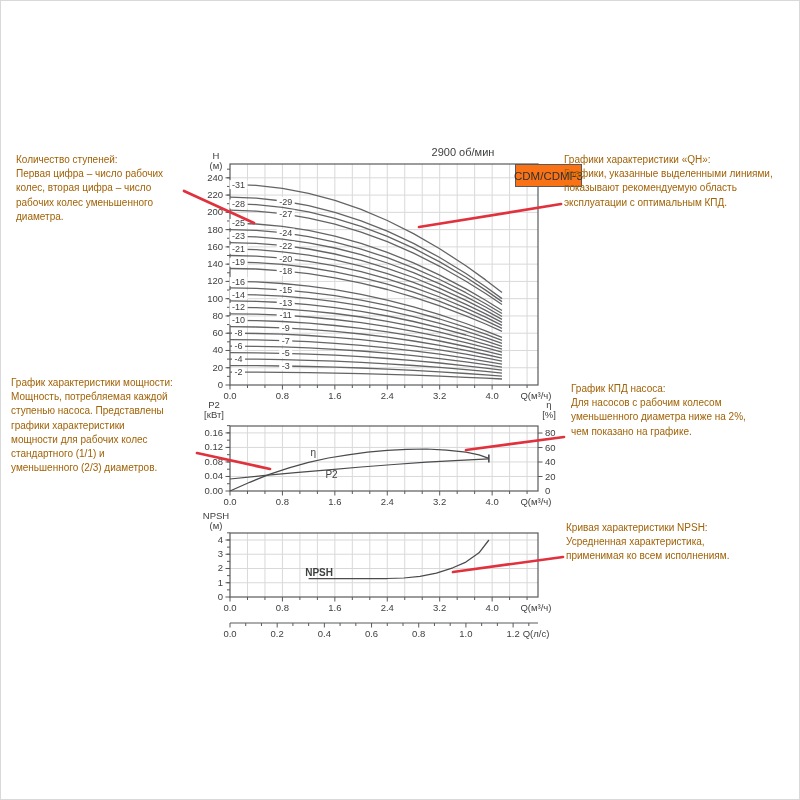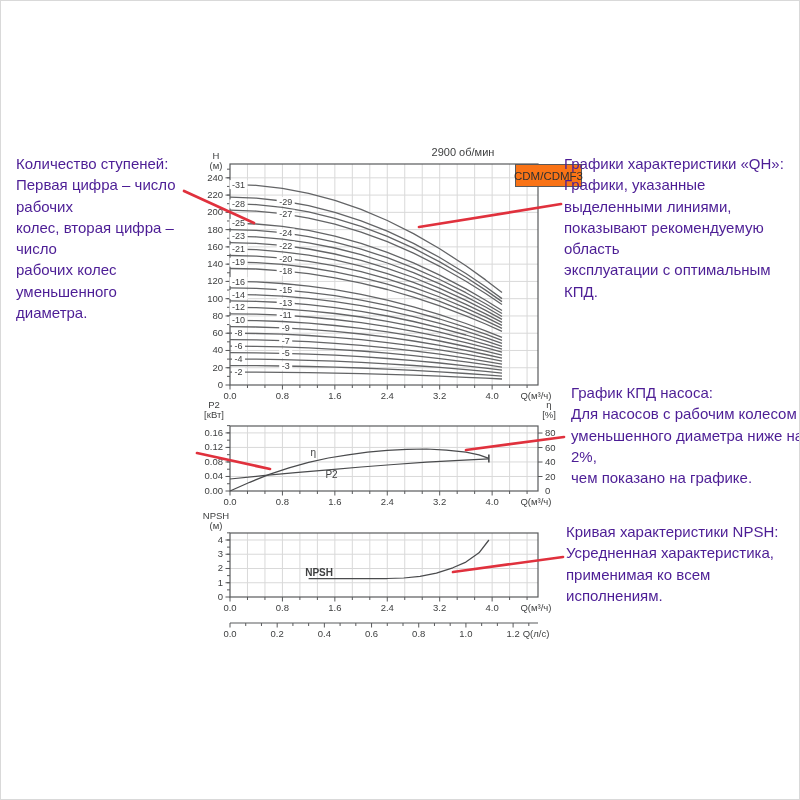--- a/index.html
+++ b/index.html
@@ -1,20 +1,20 @@
 <!DOCTYPE html>
 <html><head>
 <meta charset="utf-8">
 <style>
   html,body{margin:0;padding:0;background:#fff;}
   .page{position:relative;width:798px;height:798px;background:#ffffff;border:1px solid #d9d9d9;
         font-family:"Liberation Sans",sans-serif;overflow:hidden;}
   svg{position:absolute;top:0;left:0;font-family:"Liberation Sans",sans-serif;}
   #overlay-svg{pointer-events:none;}
-  .ann{position:absolute;font-size:15px;line-height:1.42;color:#4c1d95;white-space:pre-line;}
+  .ann{position:absolute;font-size:10px;line-height:1.42;color:#a16207;white-space:pre-line;}
   .speed{position:absolute;left:387px;top:145px;width:150px;text-align:center;
          font-size:11px;color:#3f4041;}
   .model-box{position:absolute;left:470px;top:163px;width:65px;height:21px;
              border:1.4px solid #58595b;background:#f97316;display:flex;align-items:center;
              justify-content:center;font-size:11.5px;color:#2f3032;margin-left:44px;}
 </style>
 </head>
 <body>
 
 <div class="page">
@@ -398,20 +398,27 @@
 
   <div class="ann" id="ann-0" style="left: 15px; top: 152px; width: 200px;">Количество ступеней:
 Первая цифра – число рабочих
 колес, вторая цифра – число
 рабочих колес уменьшенного
 диаметра.</div>
   <div class="ann" id="ann-1" style="left: 563px; top: 152px; width: 242px;">Графики характеристики «QH»:
 Графики, указанные выделенными линиями,
 показывают рекомендуемую область
 эксплуатации с оптимальным КПД.</div>
+  <div class="ann" id="ann-2" style="left: 10px; top: 375px; width: 205px;">График характеристики мощности:
+Мощность, потребляемая каждой
+ступенью насоса. Представлены
+графики характеристики
+мощности для рабочих колес
+стандартного (1/1) и
+уменьшенного (2/3) диаметров.</div>
   <div class="ann" id="ann-3" style="left: 570px; top: 381px; width: 235px;">График КПД насоса:
 Для насосов с рабочим колесом
 уменьшенного диаметра ниже на 2%,
 чем показано на графике.</div>
   <div class="ann" id="ann-4" style="left: 565px; top: 520px; width: 238px;">Кривая характеристики NPSH:
 Усредненная характеристика,
 применимая ко всем исполнениям.</div>
 
   <svg id="overlay-svg" width="798" height="798">
       <line x1="183" y1="190" x2="253" y2="222" stroke="#e0313d" stroke-width="2.7" stroke-linecap="round"></line>

